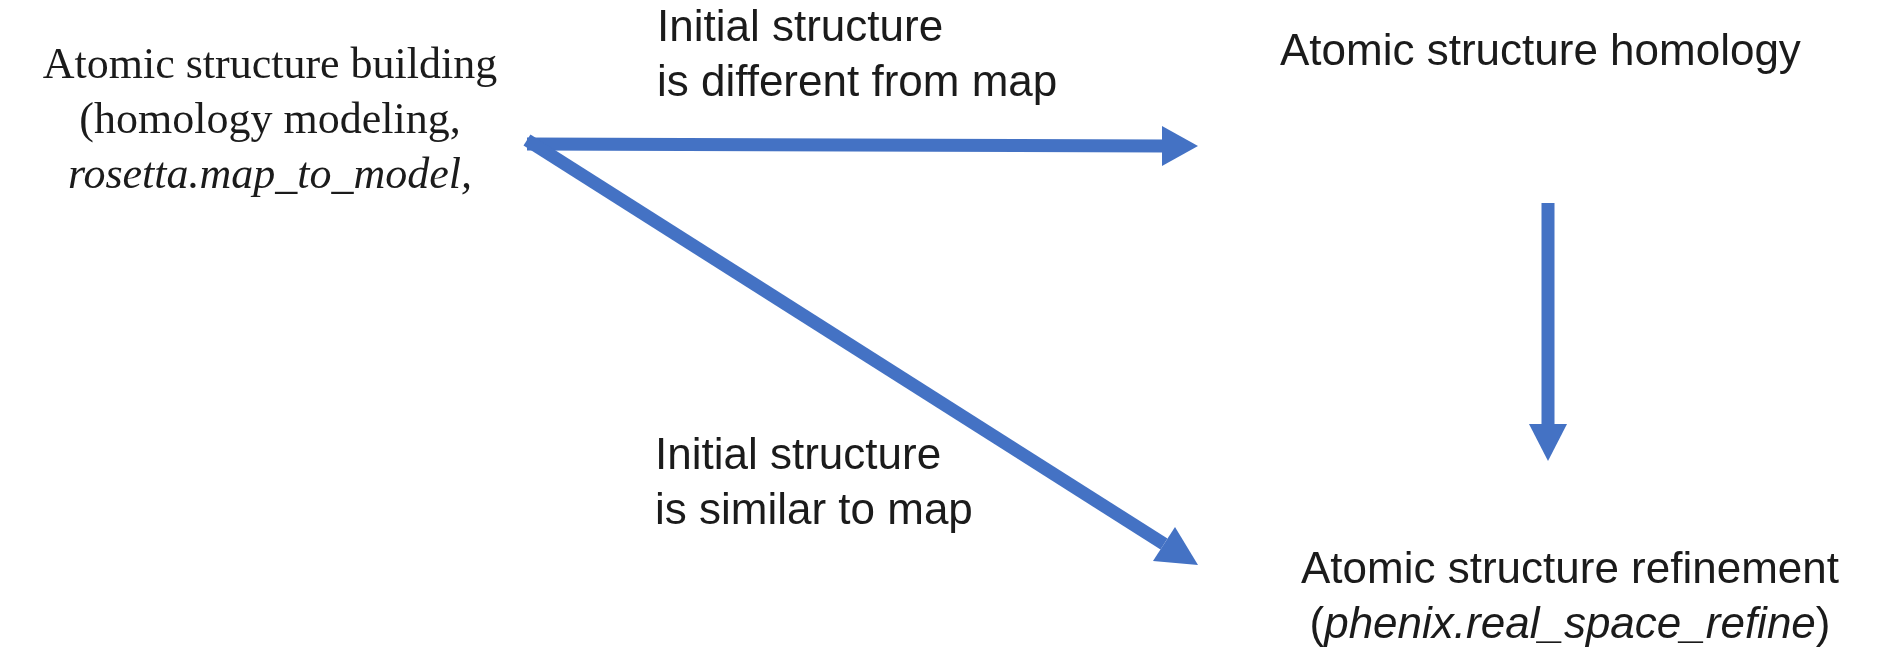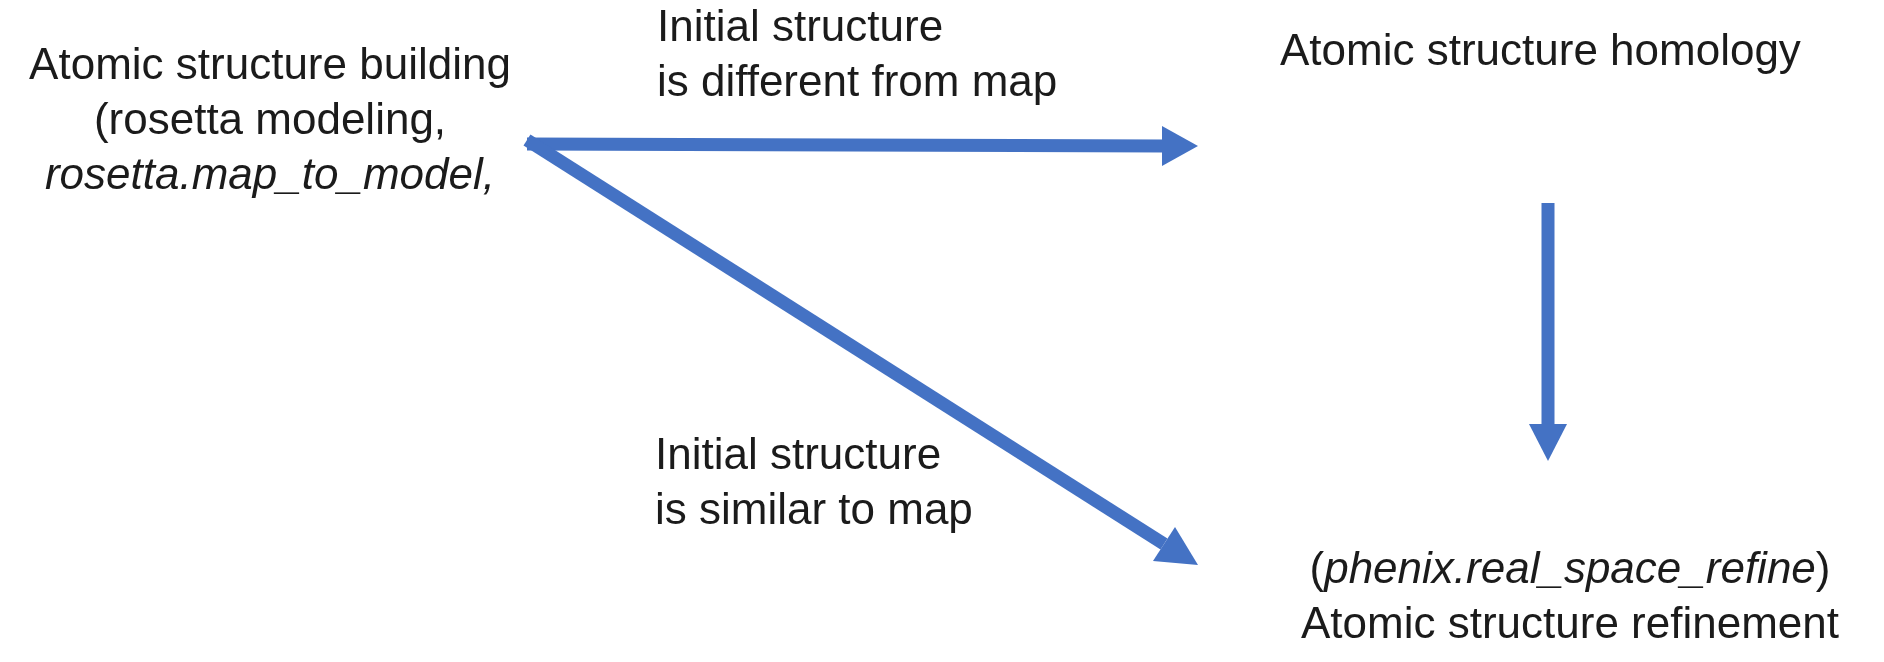--- a/index.html
+++ b/index.html
@@ -26,21 +26,21 @@
   .textblock {
     position: absolute;
     font-size: 44px;
     line-height: 55px;
     white-space: nowrap;
   }
   .centered { text-align: center; }
   .leftalign { text-align: left; }
   .italic { font-style: italic; }
 
-  .node-building   { left: 5px;    top: 36px;  width: 530px; }
+  .node-building   { left: 5px;    top: 36px;  width: 530px; font-family: Liberation Serif, serif; }
   .label-different { left: 657px;  top: -2px; }
   .node-flexible   { left: 1280px; top: 22px;  width: 500px; }
   .label-similar   { left: 655px;  top: 426px; }
   .node-refinement { left: 1270px; top: 540px; width: 600px; }
 </style>
 </head>
 <body>
 
 <div class="canvas">
 
@@ -57,36 +57,36 @@
     </g>
 
     <g>
       <line x1="527" y1="140" x2="1164" y2="544" stroke-width="13" stroke="#4472C4"></line>
       <polygon points="1198,565 1153,561 1175,527" fill="#4472C4"></polygon>
     </g>
   </svg>
 
   <div class="textblock centered node-building">
     <div>Atomic structure building</div>
-    <div>(rosetta modeling,</div>
+    <div>(homology modeling,</div>
     <div class="italic">rosetta.map_to_model,</div>
   </div>
 
   <div class="textblock leftalign label-different">
     <div>Initial structure</div>
     <div>is different from map</div>
   </div>
 
   <div class="textblock centered node-flexible">
     <div>Atomic structure homology</div>
   </div>
 
   <div class="textblock leftalign label-similar">
     <div>Initial structure</div>
     <div>is similar to map</div>
   </div>
 
   <div class="textblock centered node-refinement">
+    <div>Atomic structure refinement</div>
     <div><span>(</span><span class="italic">phenix.real_space_refine</span><span>)</span></div>
-    <div>Atomic structure refinement</div>
   </div>
 
 </div>
 
 </body></html>

